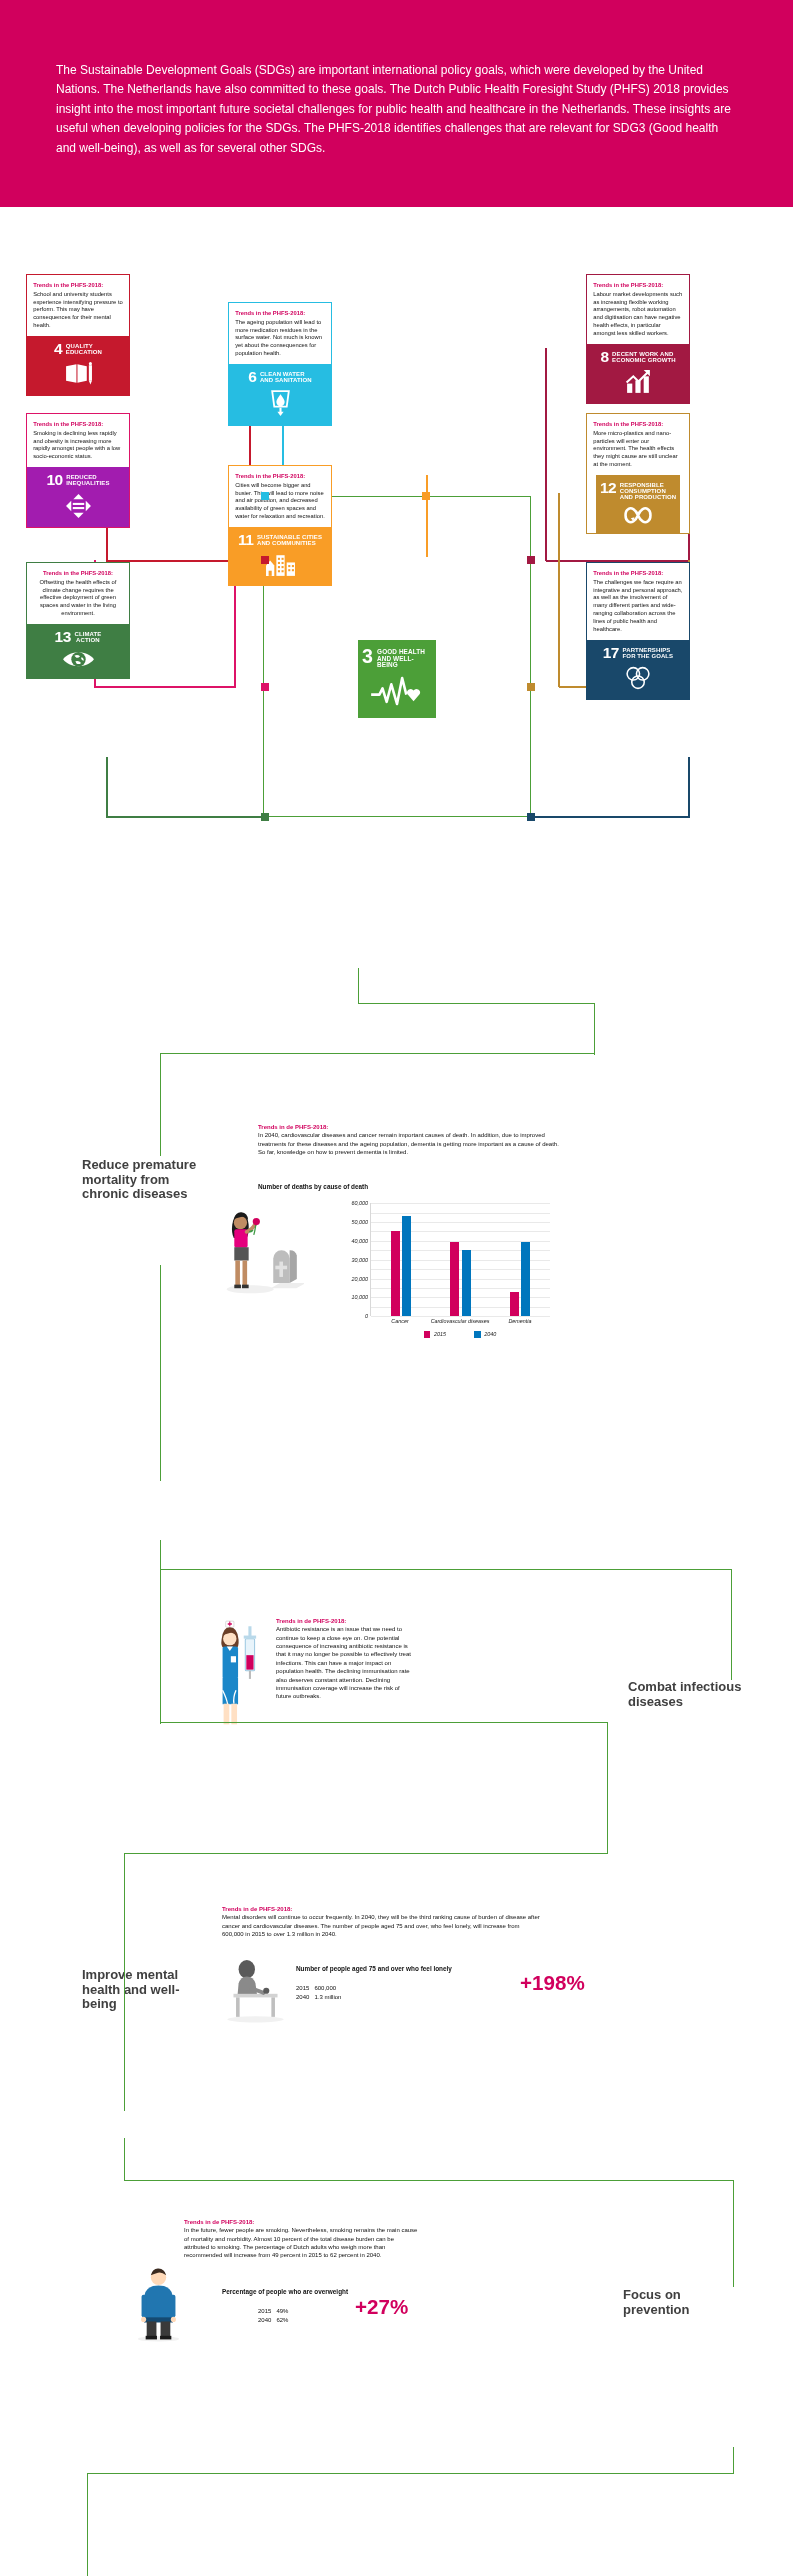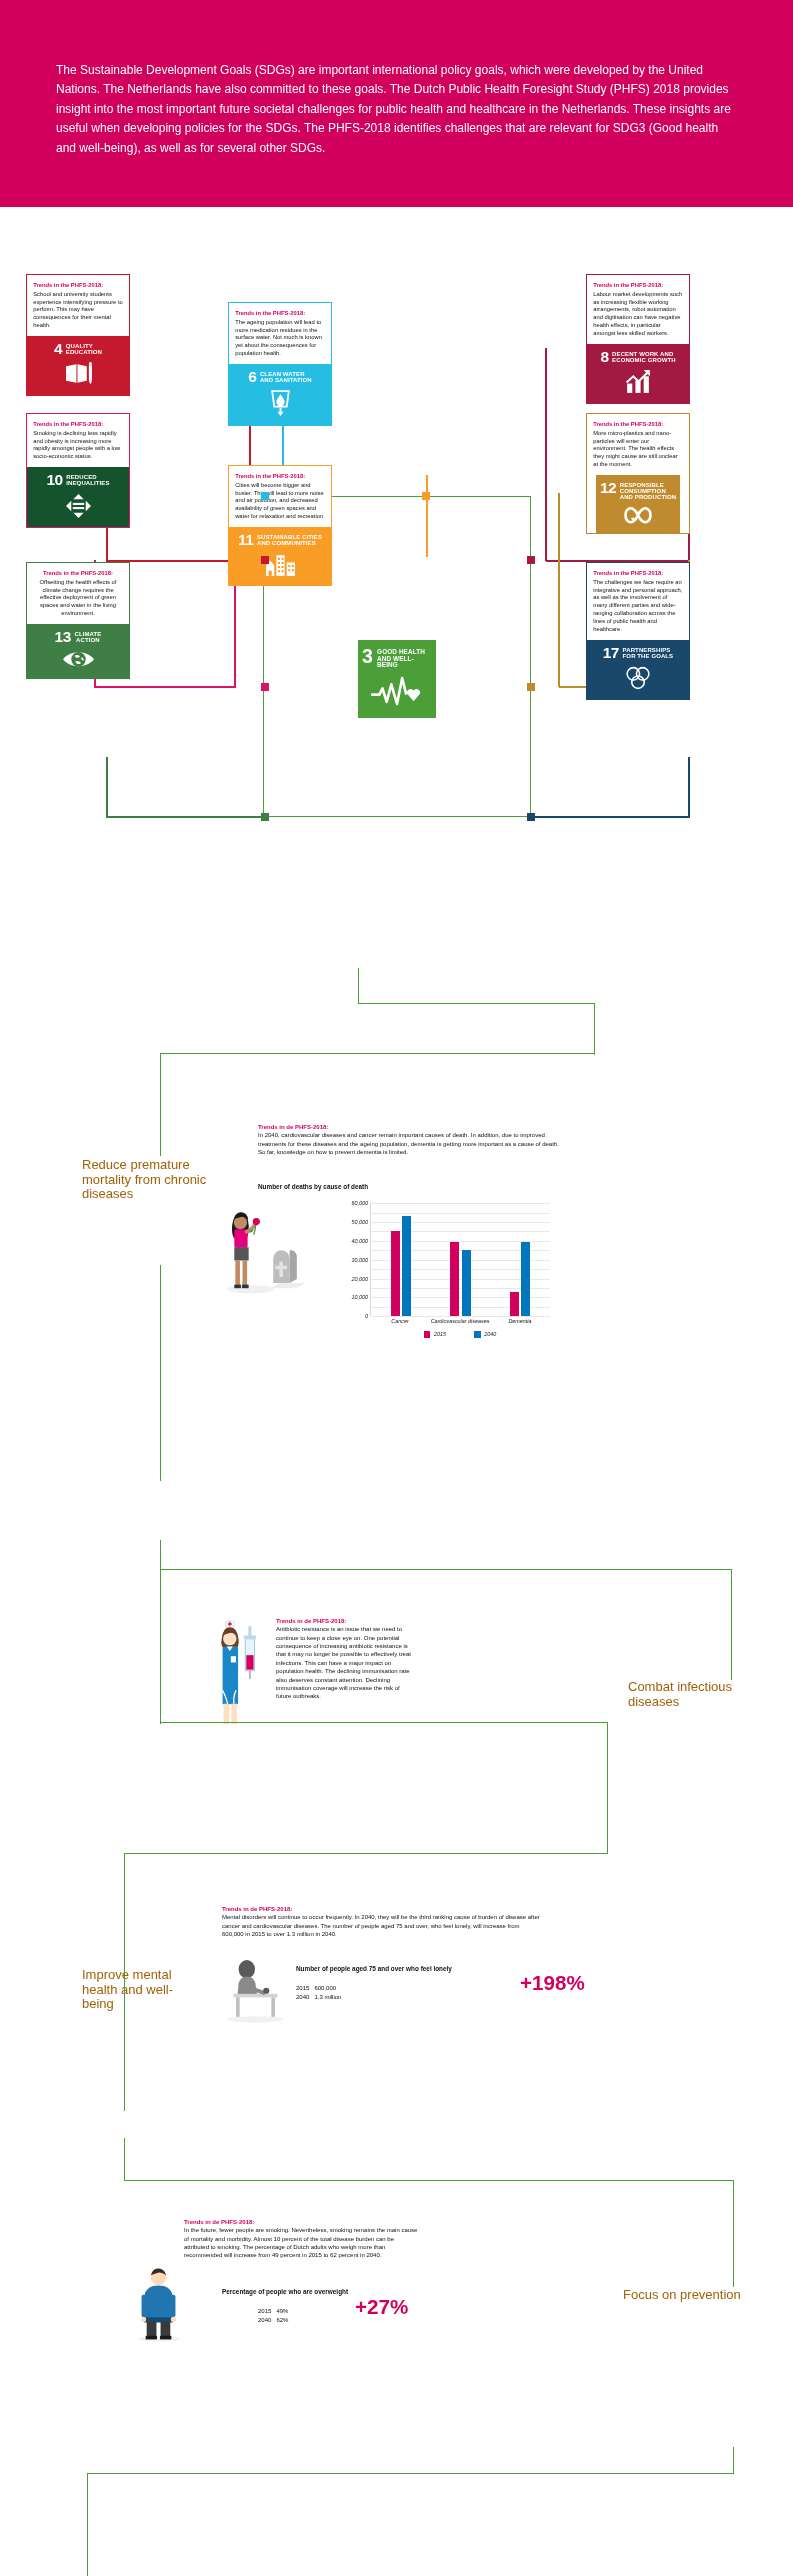--- a/index.html
+++ b/index.html
@@ -130,22 +130,22 @@
     display: block;
     margin-bottom: 1px;
   }
   .story .trend-body {
     font-size: 6px;
     line-height: 1.4;
     color: #111;
     display: block;
   }
   .story h2.headline {
-    color: #a16207;
-    font-weight: normal;
+    color: #404040;
+    font-weight: bold;
     font-size: 13px;
     line-height: 1.12;
   }
   .chart-title {
     font-weight: bold;
     font-size: 6.4px;
     color: #111;
     margin-bottom: 4.1px;
   }
   .bigstat {
@@ -304,21 +304,21 @@
             </svg>
         </div>
       </div>
     </div>
 
     <div class="sdg-card" style="left:26px;top:206px;border-color:#dd1367;">
       <div class="body">
         <span class="trend-label">Trends in the PHFS-2018:</span>
         <span class="trend-text">Smoking is declining less rapidly and obesity is increasing more rapidly amongst people with a low socio-economic status.</span>
       </div>
-      <div class="tile" style="background:#14532d;">
+      <div class="tile" style="background:#a21caf;">
         <div class="tile-head">
           <span class="tile-num">10</span>
           <span class="tile-title" style="white-space:pre-line">REDUCED
 INEQUALITIES</span>
         </div>
         <div class="tile-icon">
           <svg width="27" height="26" viewBox="0 0 52 50">
               <path d="M26 2 l10 10 h-20 z" fill="#fff"></path>
               <path d="M26 48 l10 -10 h-20 z" fill="#fff"></path>
               <path d="M2 25 l10 -10 v20 z" fill="#fff"></path>

